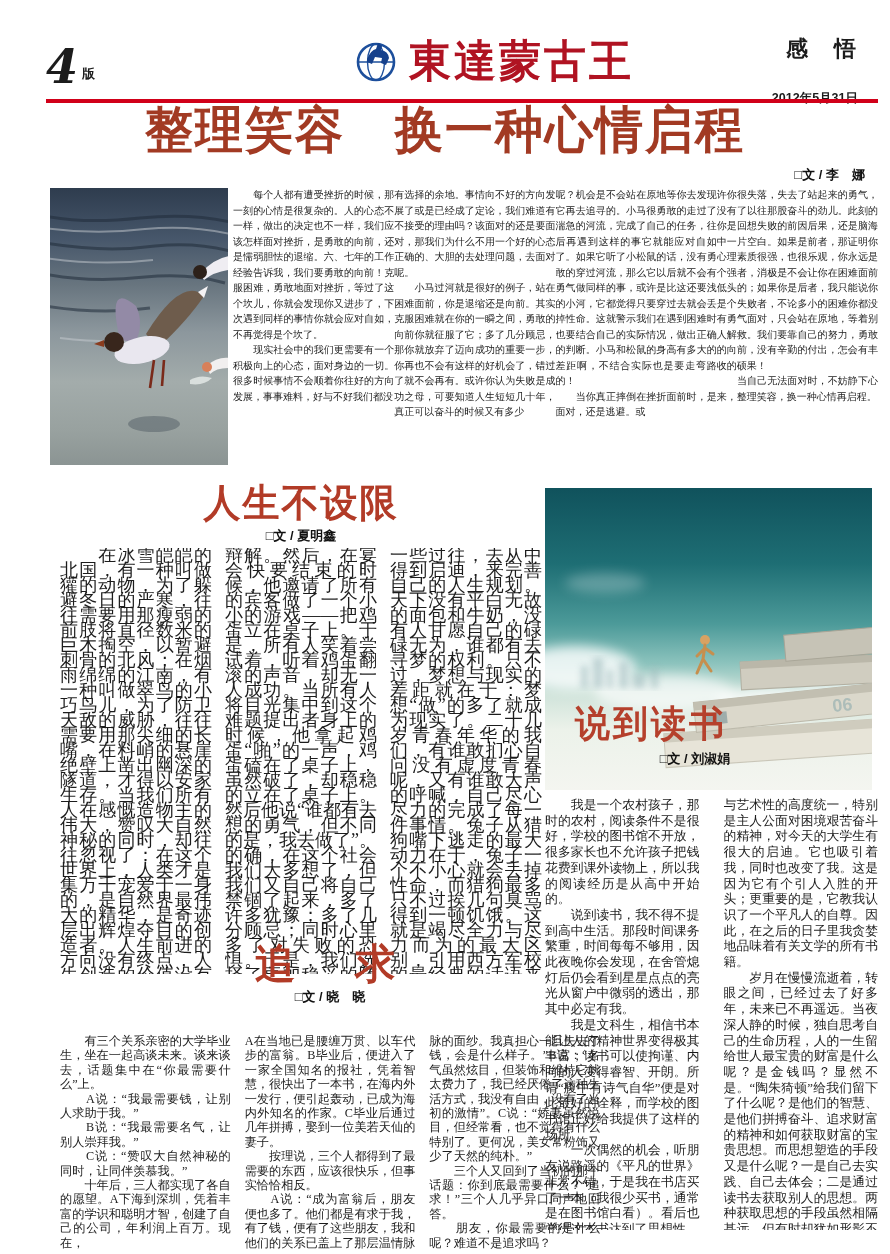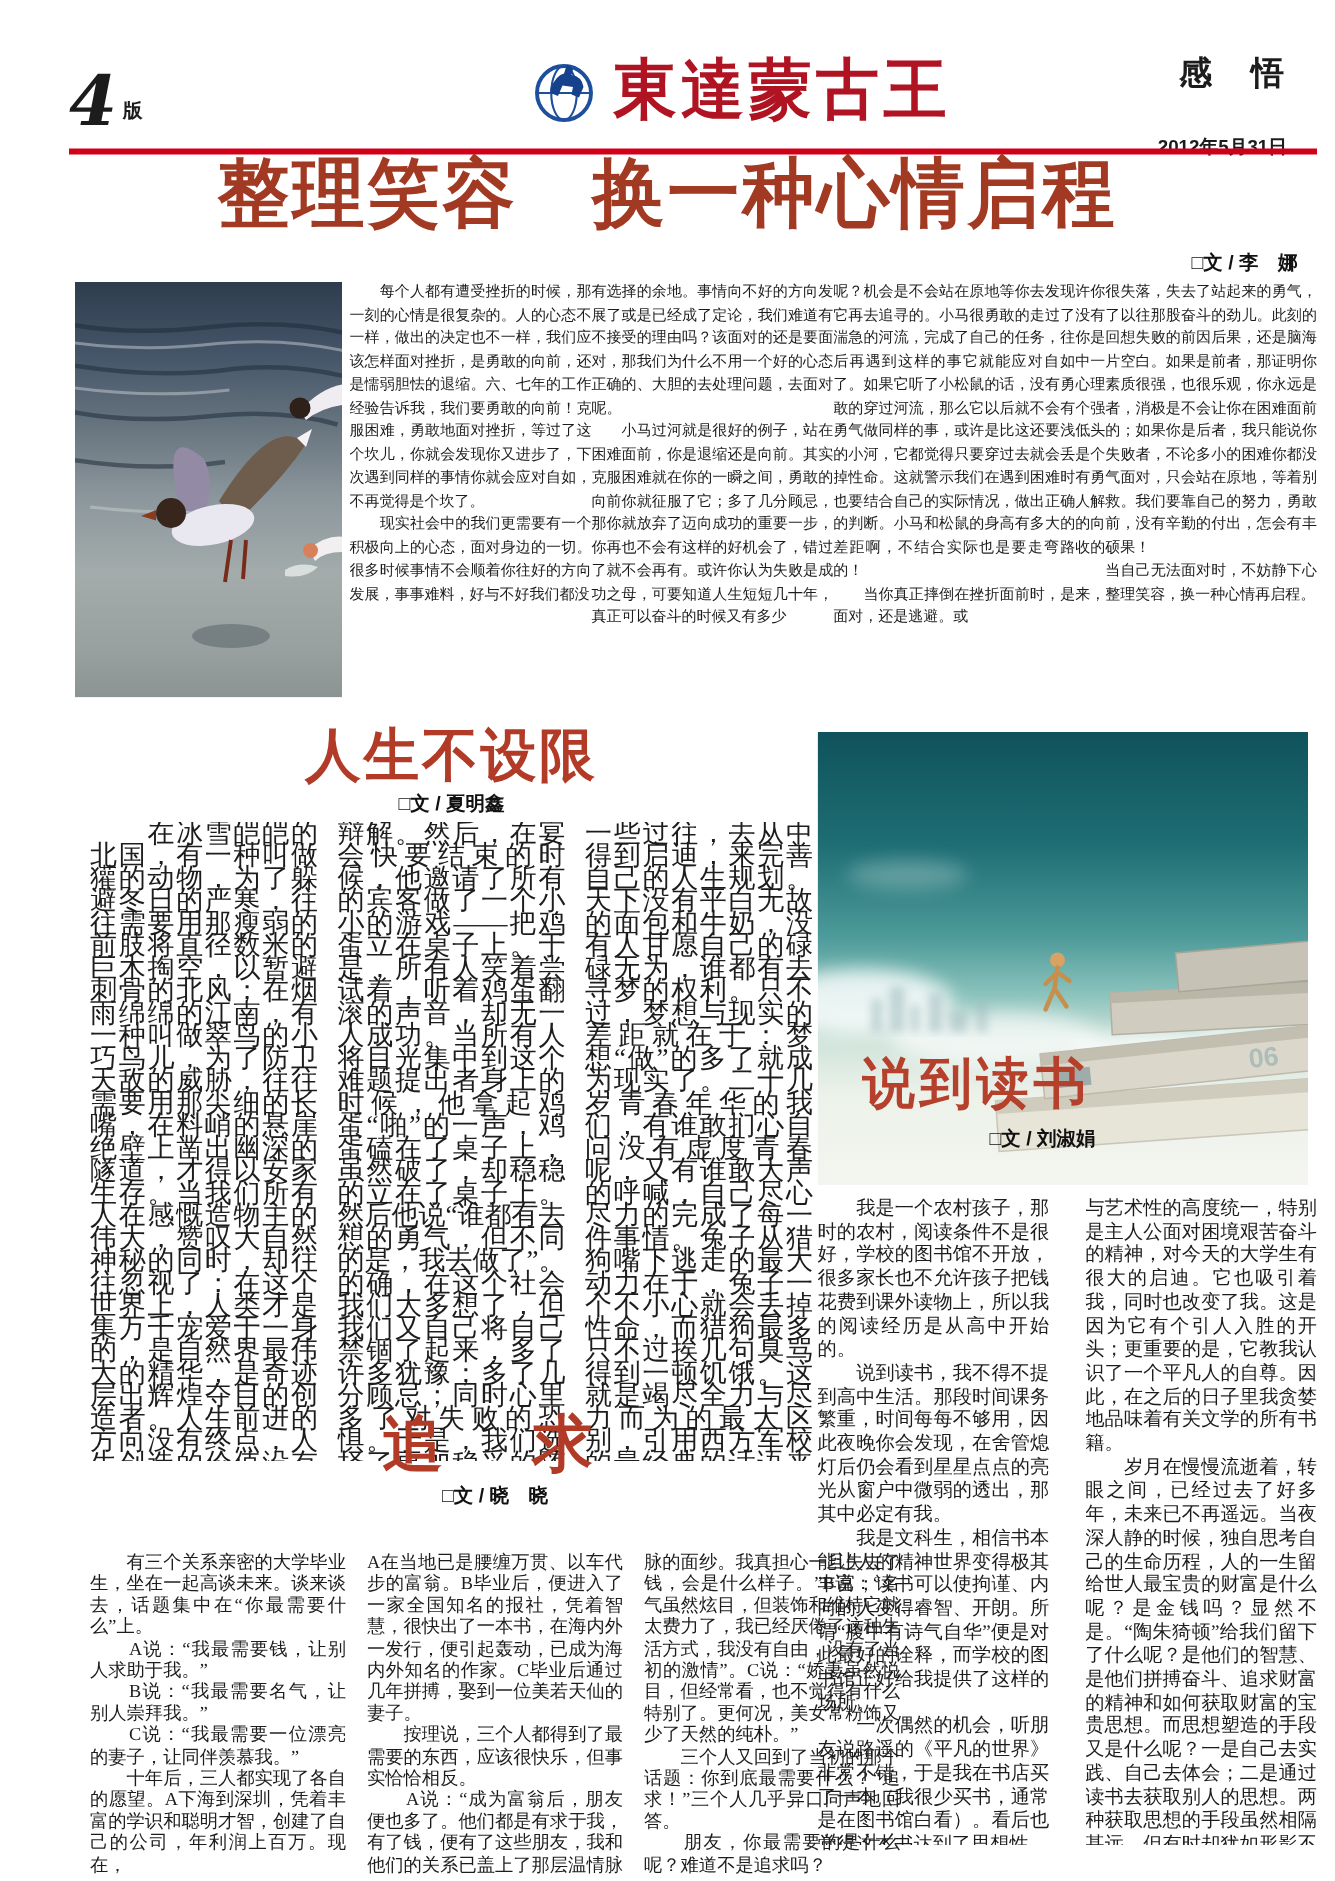--- a/index.html
+++ b/index.html
@@ -229,21 +229,21 @@
   </div>
 
   <div class="sec-head pursuit-head">
     <h2 class="sec-title">追　求</h2>
     <div class="byline">□文 / 晓　晓</div>
   </div>
   <div class="cols pursuit-cols">
     <div class="col">　　有三个关系亲密的大学毕业生，坐在一起高谈未来。谈来谈去，话题集中在“你最需要什么”上。
 　　A说：“我最需要钱，让别人求助于我。”
 　　B说：“我最需要名气，让别人崇拜我。”
-　　C说：“我最需要一位漂亮的妻子，让同伴羡慕我。”
+　　C说：“赞叹大自然神秘的同时，让同伴羡慕我。”
 　　十年后，三人都实现了各自的愿望。A下海到深圳，凭着丰富的学识和聪明才智，创建了自己的公司，年利润上百万。现在，</div>
     <div class="col">A在当地已是腰缠万贯、以车代步的富翁。B毕业后，便进入了一家全国知名的报社，凭着智慧，很快出了一本书，在海内外一发行，便引起轰动，已成为海内外知名的作家。C毕业后通过几年拼搏，娶到一位美若天仙的妻子。
 　　按理说，三个人都得到了最需要的东西，应该很快乐，但事实恰恰相反。
 　　A说：“成为富翁后，朋友便也多了。他们都是有求于我，有了钱，便有了这些朋友，我和他们的关系已盖上了那层温情脉</div>
     <div class="col">脉的面纱。我真担心一旦失去了钱，会是什么样子。”B说：“名气虽然炫目，但装饰和维持它就太费力了，我已经厌倦了这种生活方式，我没有自由，没有了当初的激情”。C说：“娇妻虽然悦目，但经常看，也不觉得有什么特别了。更何况，美女常粉饰又少了天然的纯朴。”
 　　三个人又回到了当初的那个话题：你到底最需要什么？“追求！”三个人几乎异口同声地回答。
 　　朋友，你最需要的是什么呢？难道不是追求吗？</div>
   </div>
 
 </div>

